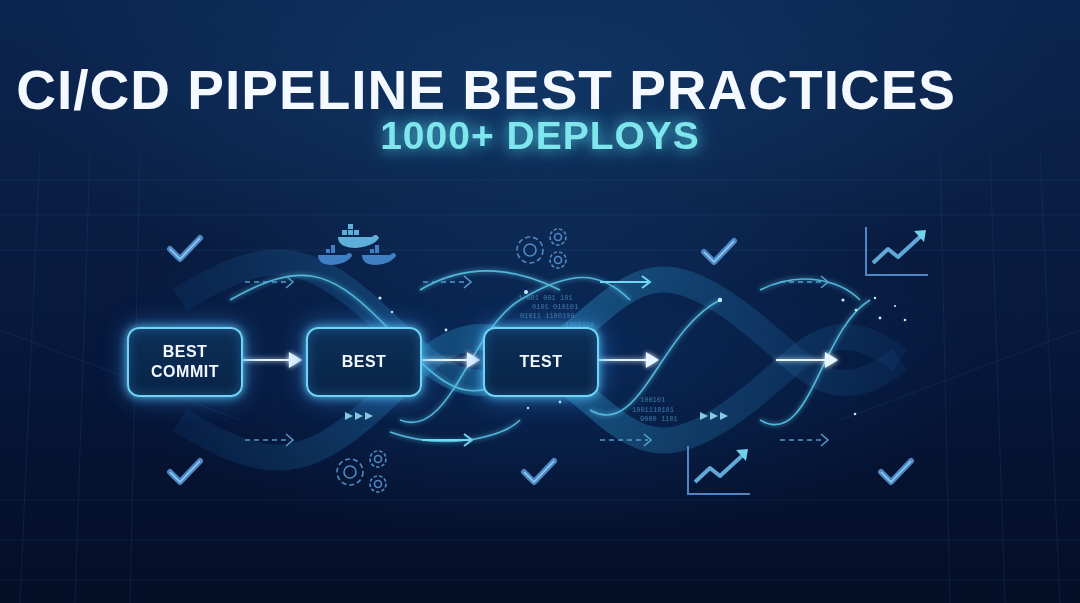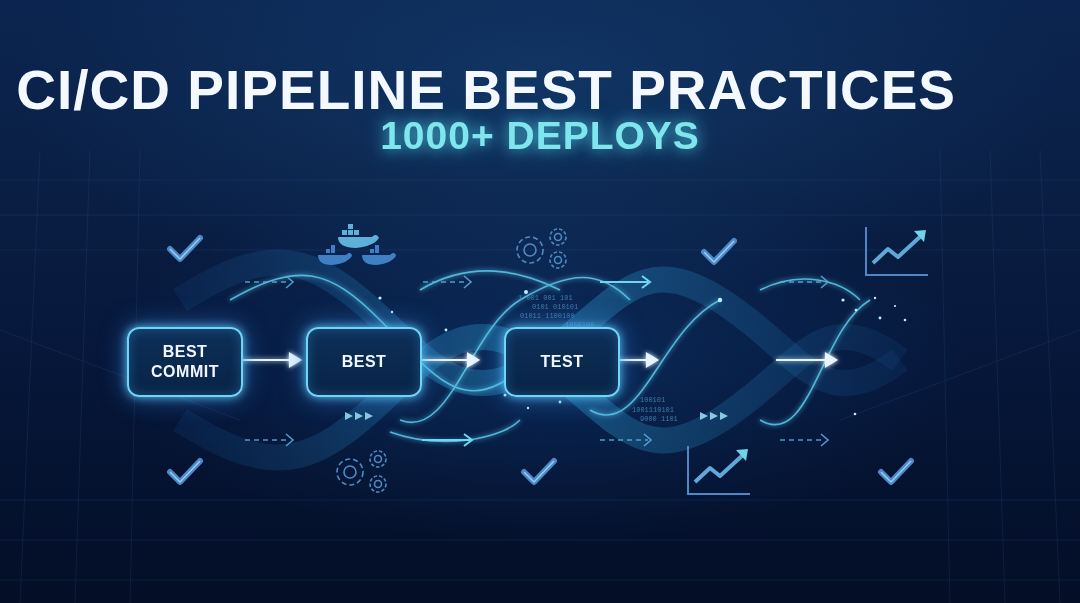--- a/index.html
+++ b/index.html
@@ -153,21 +153,21 @@
     </g>
   </svg>
 
   <div class="stage-node" style="left:127px">
       <span>BEST
 COMMIT</span>
     </div>
   <div class="stage-node" style="left:306px">
       <span>BEST</span>
     </div>
-  <div class="stage-node" style="left:504px">
+  <div class="stage-node" style="left:483px">
       <span>TEST</span>
     </div>
 
   <svg class="icon" style="left:166px;top:233px" width="40" height="32" viewBox="0 0 40 32">
     <path d="M4 16 L14 26 L34 5" fill="none" stroke="#4f86c6" stroke-width="6" stroke-linejoin="round" stroke-linecap="round"></path>
     <path d="M4 16 L14 26 L34 5" fill="none" stroke="#8ccff0" stroke-width="1.6" stroke-linejoin="round"></path>
   </svg>
 
   <svg class="icon" style="left:316px;top:218px" width="92" height="60" viewBox="0 0 92 60">
     <g fill="#5fb0d8">

